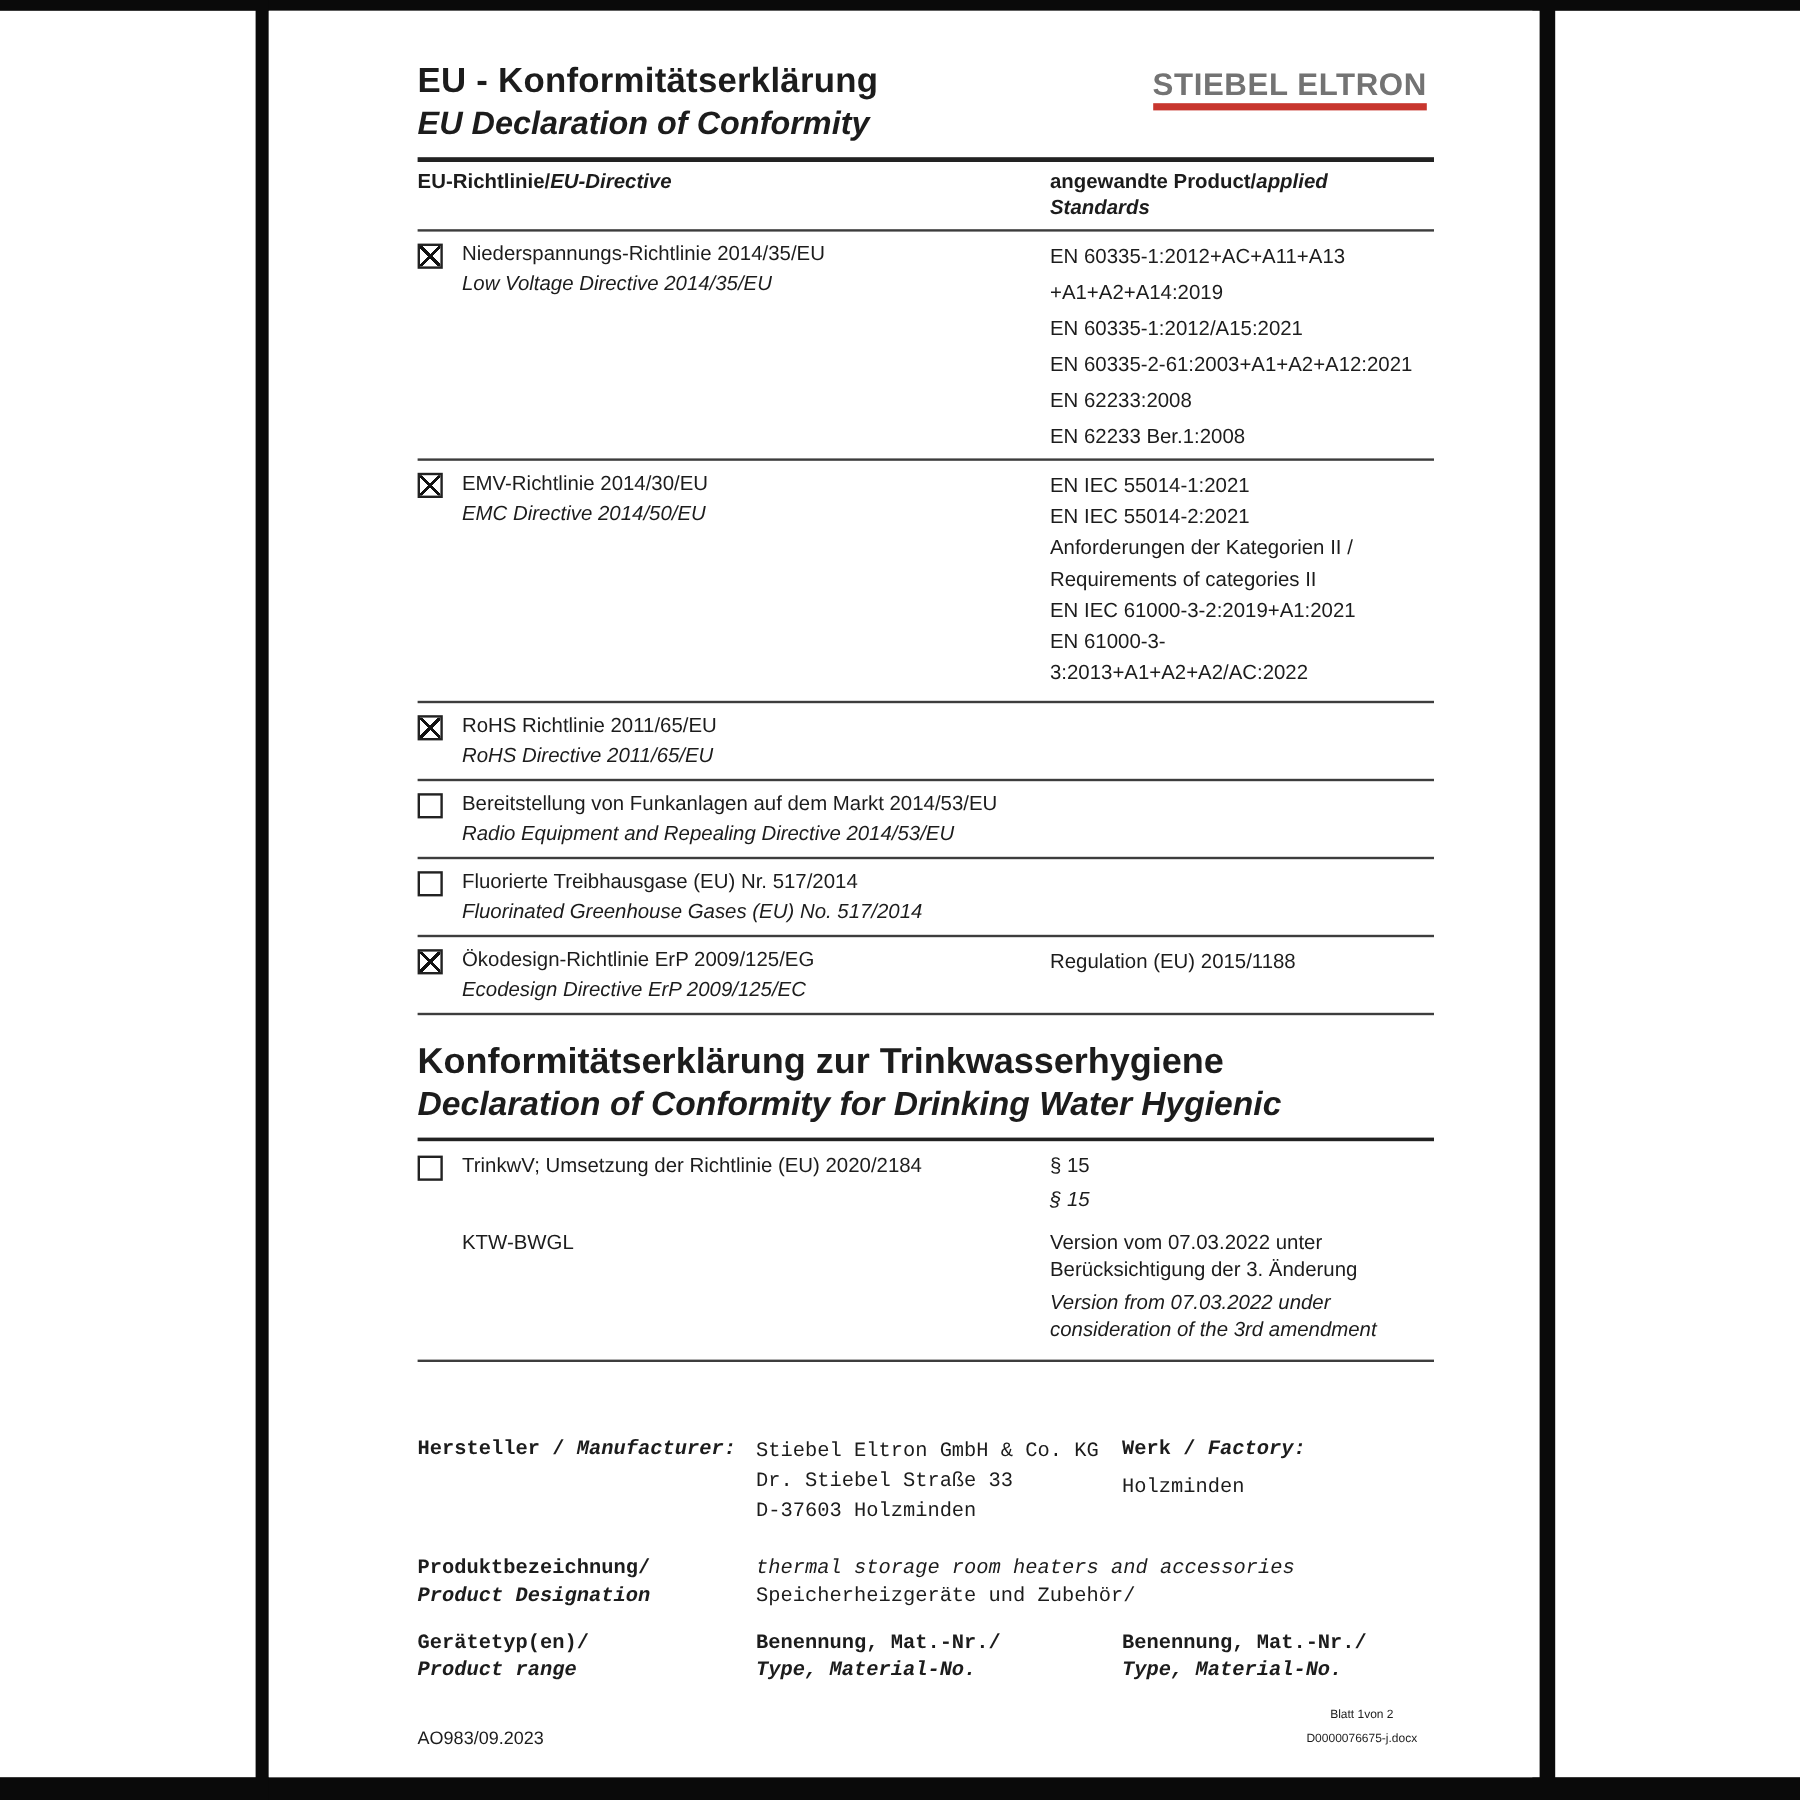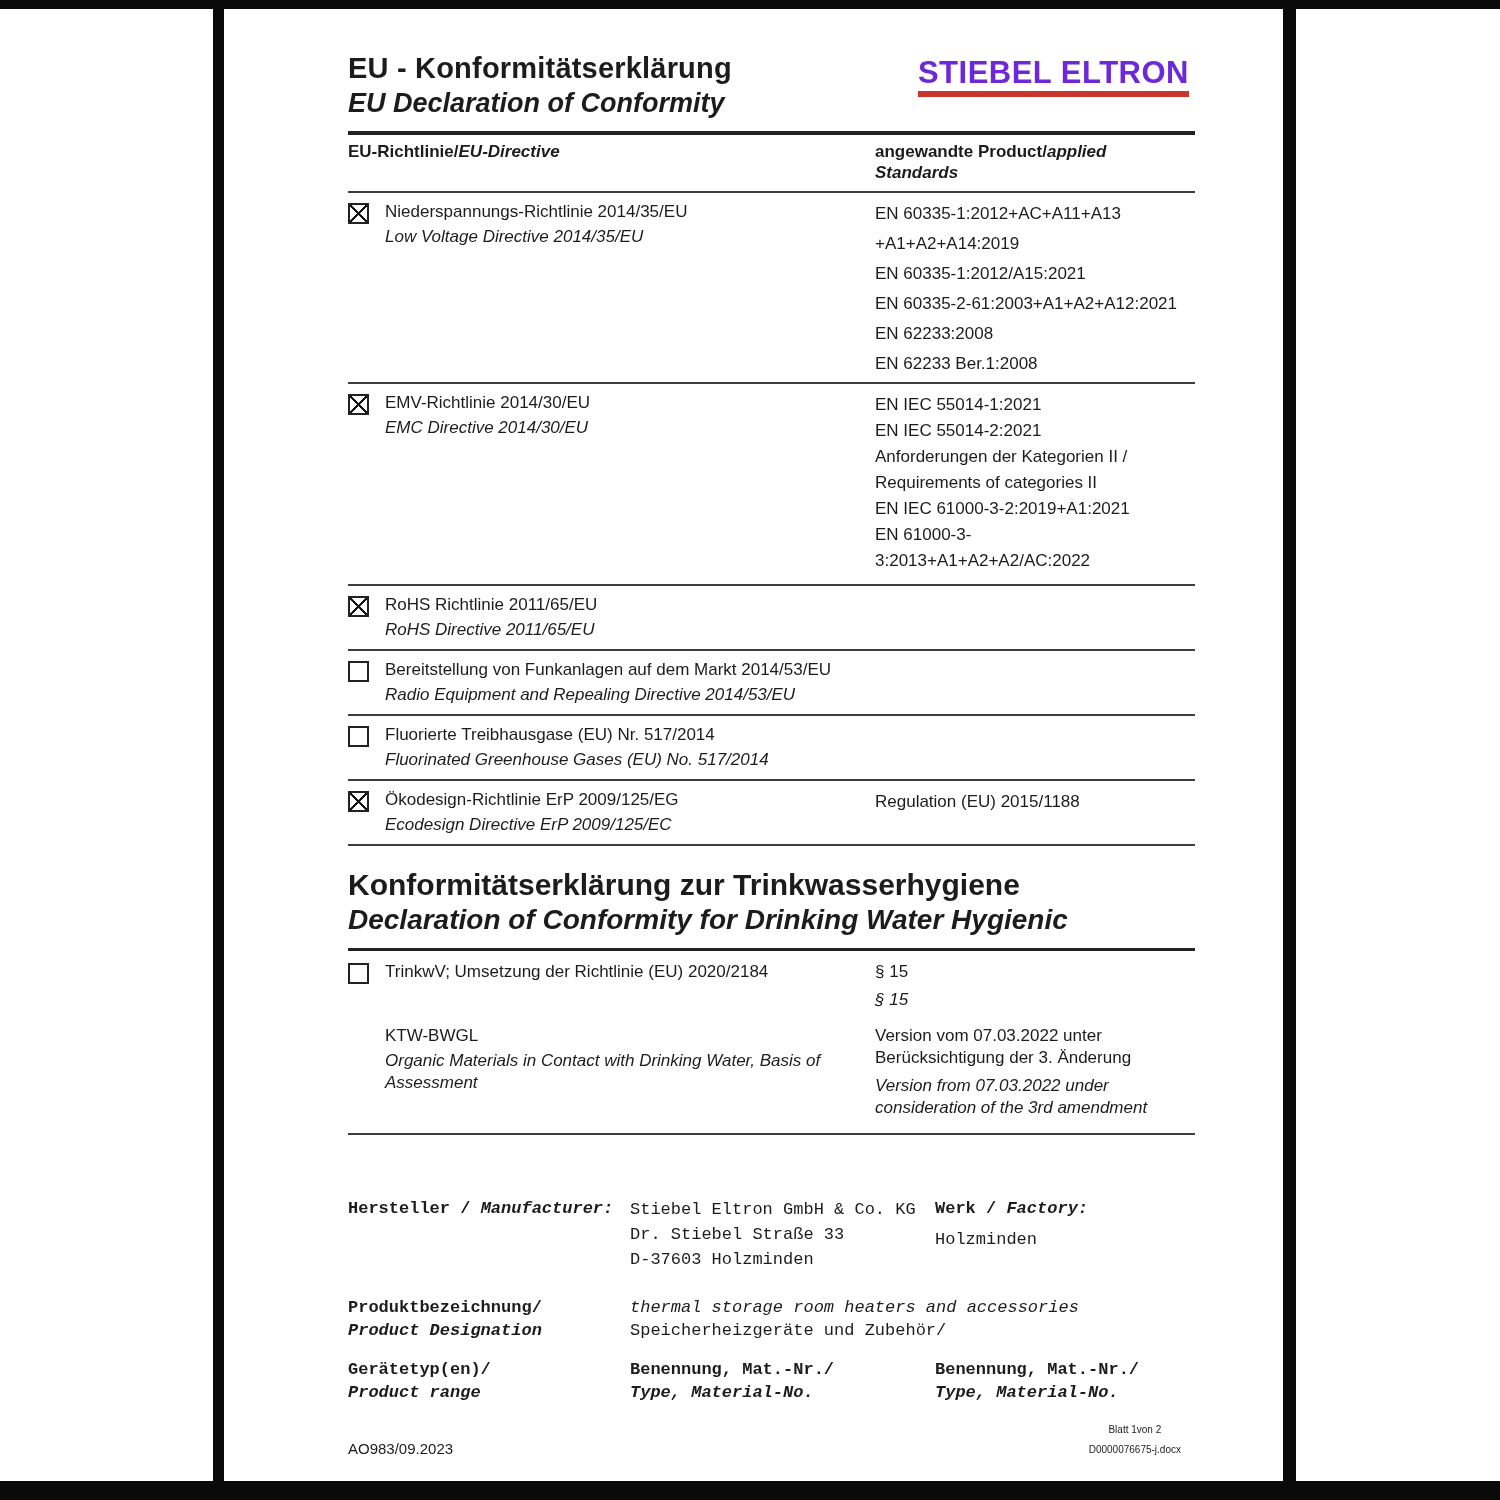--- a/index.html
+++ b/index.html
@@ -16,21 +16,21 @@
   .frame-right  { left:1283px; top:0; width:13px; height:1500px; }
 
   .page { position:absolute; left:224px; top:9px; width:1053px; height:1472px; background:#fff; overflow:hidden; }
   .content { position:absolute; left:124px; top:42px; width:847px; }
 
   
   .doc-header { display:flex; justify-content:space-between; align-items:flex-start; }
   .title-de { font-size:29px; font-weight:bold; line-height:34px; letter-spacing:0.2px; }
   .title-en { font-size:27px; font-weight:bold; font-style:italic; line-height:31px; margin-top:3px; }
   .logo { position:relative; margin-top:4px; margin-right:6px; padding-bottom:8px; }
-  .logo-text { font-size:31px; font-weight:bold; letter-spacing:0.5px; white-space:nowrap; color:#6d28d9; }
+  .logo-text { font-size:26px; font-weight:bold; letter-spacing:0.5px; white-space:nowrap; color:#737373; }
   .logo-bar { position:absolute; left:0; right:0; bottom:2px; height:6px; }
 
   .hr-heavy { height:4px; background:#222; margin-top:12px; }
   .hr-heavy2 { height:3px; background:#222; margin-top:12px; }
 
   
   .t-row { display:grid; grid-template-columns:527px 1fr; border-bottom:2px solid #3d3d3d; padding:8px 0; }
   .t-head { padding:6px 0 8px; }
   .col-head { font-size:17px; font-weight:bold; line-height:21px; }
   .col-head .it { font-style:italic; }
@@ -129,21 +129,21 @@
         <div class="std">EN 62233:2008</div>
         <div class="std">EN 62233 Ber.1:2008</div>
       </div>
     </div>
 
     <div class="t-row">
       <div class="dir-cell">
         <span class="checkbox checked"></span>
         <div class="dir-labels">
           <div class="lbl-de">EMV-Richtlinie 2014/30/EU</div>
-          <div class="lbl-en">EMC Directive 2014/30/EU</div>
+          <div class="lbl-en">EMC Directive 2014/50/EU</div>
         </div>
       </div>
       <div class="std-cell tight">
         <div class="std">EN IEC 55014-1:2021</div>
         <div class="std">EN IEC 55014-2:2021</div>
         <div class="std">Anforderungen der Kategorien II /</div>
         <div class="std">Requirements of categories II</div>
         <div class="std">EN IEC 61000-3-2:2019+A1:2021</div>
         <div class="std">EN 61000-3-</div>
         <div class="std">3:2013+A1+A2+A2/AC:2022</div>
@@ -214,21 +214,20 @@
         <div class="blk">§ 15</div>
         <div class="it">§ 15</div>
       </div>
     </div>
 
     <div class="dw-row last">
       <div class="dir-cell">
         <span class="cb-spacer"></span>
         <div class="dir-labels">
           <div class="lbl-de">KTW-BWGL</div>
-          <div class="lbl-en w480">Organic Materials in Contact with Drinking Water, Basis of Assessment</div>
         </div>
       </div>
       <div class="dw-right">
         <div class="blk">Version vom 07.03.2022 unter Berücksichtigung der 3. Änderung</div>
         <div class="it">Version from 07.03.2022 under consideration of the 3rd amendment</div>
       </div>
     </div>
 
     <div class="info">
       <div class="info-row">

